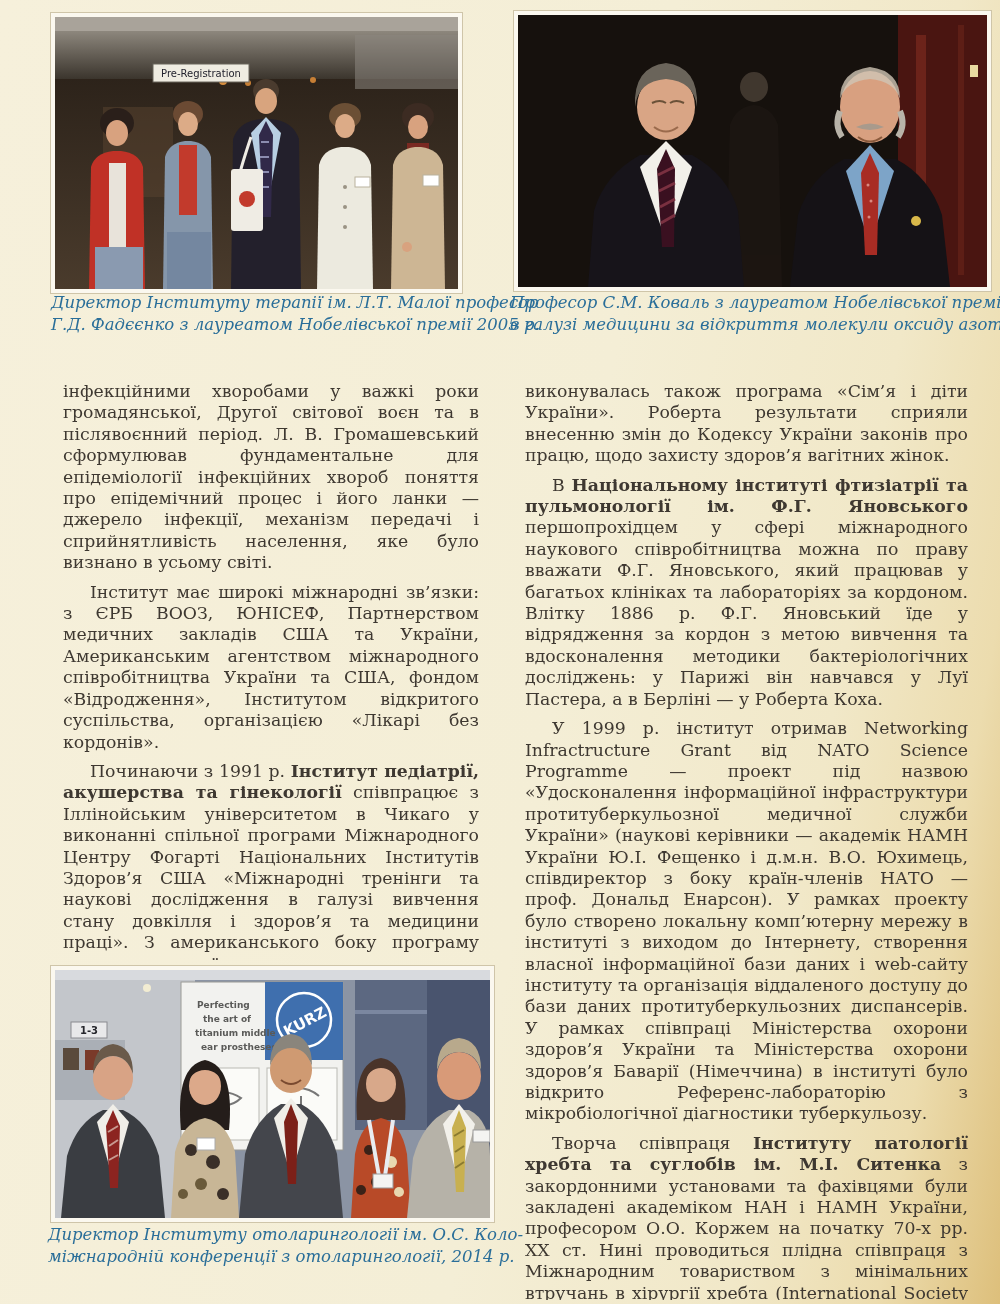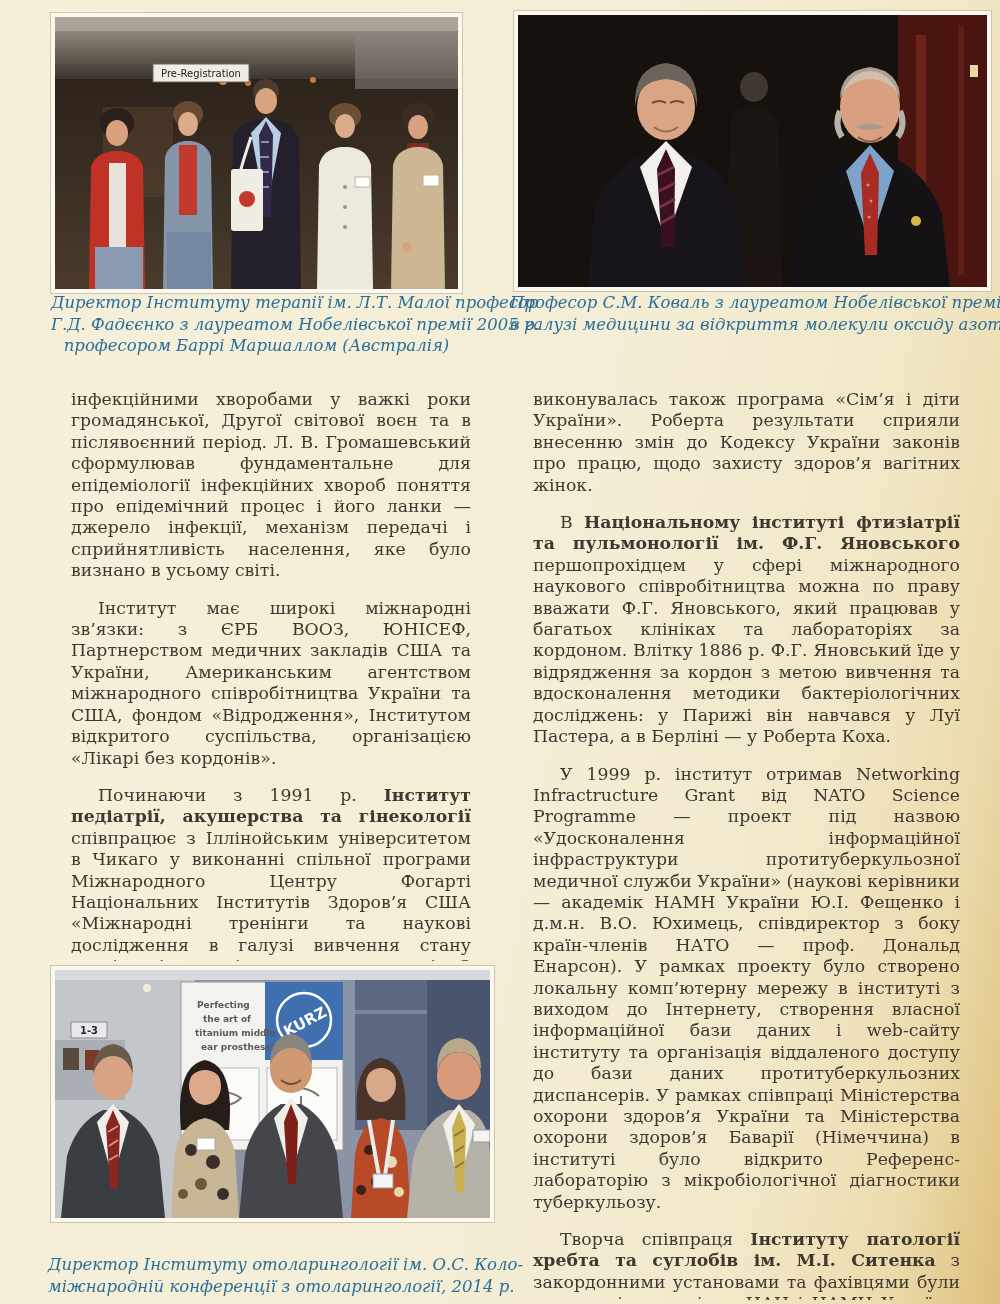--- a/index.html
+++ b/index.html
@@ -17,21 +17,21 @@
   .photo-frame svg{display:block;}
   .caption{
     position:absolute;text-align:center;font-style:italic;
     color:#2a6e99;font-size:16.5px;line-height:21.5px;
   }
   .caption div{white-space:nowrap;}
   .col{
     position:absolute;text-align:justify;color:#3e3831;
     font-size:17.3px;line-height:21.4px;overflow:hidden;
   }
-  .col p{margin:16px;}
+  .col p{margin:8px;}
   .col p.ind{text-indent:27px;}
   .col b{font-weight:bold;}
 </style>
 </head>
 <body>
 
 <div class="photo-frame" style="left:51px;top:13px;width:403px;height:272px;">
   <svg width="403" height="272" viewBox="0 0 403 272" preserveAspectRatio="none">
     <defs>
       <linearGradient id="ceil1" x1="0" y1="0" x2="0" y2="1">
@@ -101,21 +101,20 @@
       <rect x="352" y="126" width="22" height="22" fill="#7a2a22"></rect>
       <path d="M336 272 L338 148 Q342 132 360 130 L366 130 Q384 132 388 148 L390 272 Z" fill="#cdb694"></path>
       <rect x="368" y="158" width="16" height="11" fill="#ffffff" stroke="#b9b29e"></rect>
       <circle cx="352" cy="230" r="5" fill="#d8a27f"></circle>
     </g>
   </svg>
 </div>
 <div class="caption" style="left:51px;top:292px;width:411px;">
   <div>Директор Інституту терапії ім. Л.Т. Малої професор</div>
   <div>Г.Д. Фадєєнко з лауреатом Нобелівської премії 2005 р.</div>
-  <div>професором Баррі Маршаллом (Австралія)</div>
 </div>
 
 <div class="photo-frame" style="left:514px;top:11px;width:469px;height:272px;">
   <svg width="469" height="272" viewBox="0 0 469 272" preserveAspectRatio="none">
     <rect x="0" y="0" width="469" height="272" fill="#16110d"></rect>
     <rect x="380" y="0" width="89" height="272" fill="#4a1511"></rect>
     <rect x="398" y="20" width="10" height="220" fill="#7a2a1e" opacity="0.7"></rect>
     <rect x="440" y="10" width="6" height="250" fill="#6a241a" opacity="0.6"></rect>
     <rect x="452" y="50" width="8" height="12" fill="#e8d9a0"></rect>
     <g opacity="0.5">
@@ -256,16 +255,16 @@
       <ellipse cx="404" cy="106" rx="22" ry="24" fill="#d89a78"></ellipse>
       <path d="M382 100 Q382 70 404 68 Q426 70 426 100 Q420 82 404 82 Q388 82 382 100 Z" fill="#b8a98c"></path>
       <path d="M352 248 L358 188 Q368 152 394 140 L414 140 Q435 150 435 186 L435 248 Z" fill="#b6b2a8"></path>
       <polygon points="404,134 388,154 404,214 420,154" fill="#f2f0ea"></polygon>
       <path d="M404 140 L397 158 L401 222 L409 222 L411 158 Z" fill="#c8b050"></path>
       <path d="M399 166 l10 -6 M400 182 l9 -6 M400 198 l9 -6" stroke="#8a7a30" stroke-width="2"></path>
       <rect x="418" y="160" width="17" height="12" fill="#f4f4f2" stroke="#999"></rect>
     </g>
   </svg>
 </div>
-<div class="caption" style="left:48px;top:1224px;width:442px;margin-top:30px;">
+<div class="caption" style="left:48px;top:1224px;width:442px;">
   <div>Директор Інституту отоларингології ім. О.С. Коло-</div>
   <div>міжнародній конференції з отоларингології, 2014 р.</div>
 </div>
 
 </body></html>

